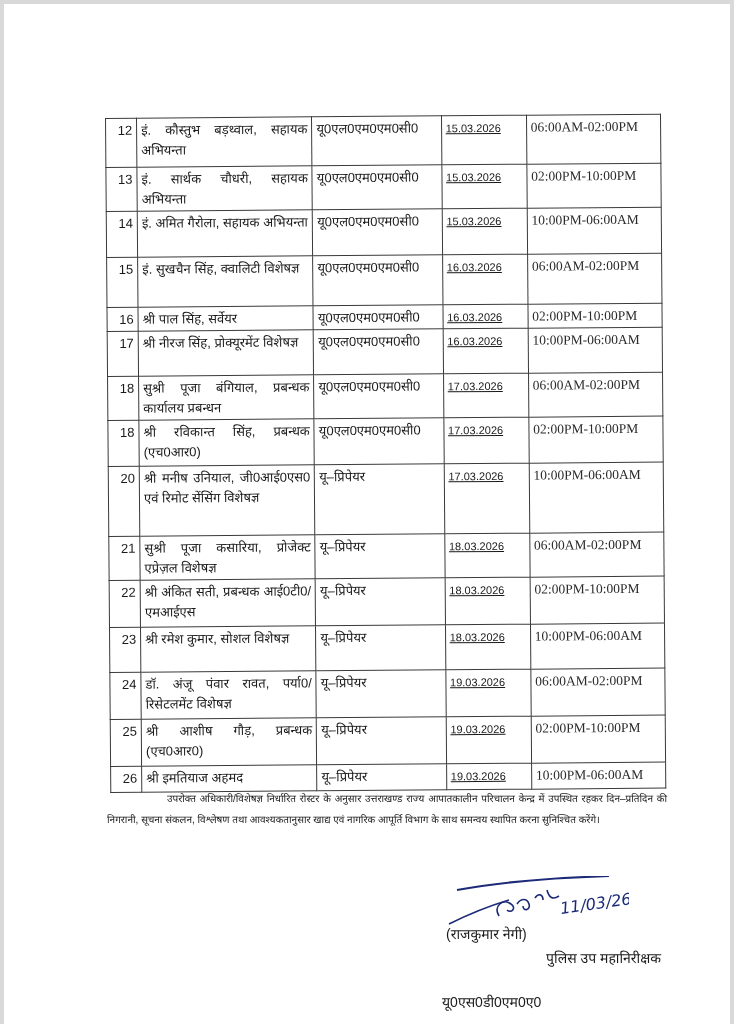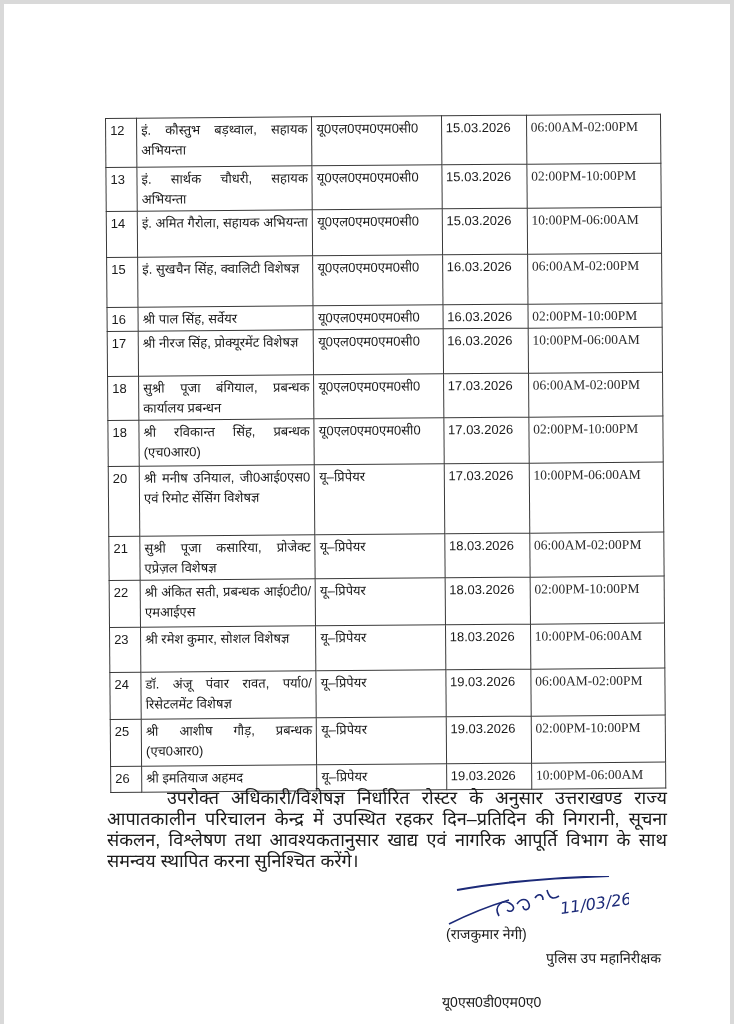--- a/index.html
+++ b/index.html
@@ -22,28 +22,28 @@
     font-size: 13px;
     transform: rotate(-0.45deg);
     transform-origin: left top;
   }
   .roster td {
     border: 1px solid #3a3a3a;
     vertical-align: top;
     padding: 2px 4px 1px 4px;
     line-height: 20px;
   }
-  .c-no { width: 22px; padding-right: 6px; font-size: 13px; }
+  .c-no { width: 22px; text-align: right; padding-right: 6px; font-size: 13px; }
   .c-name { width: 166px; text-align: justify; text-align-last: left; }
   .c-org { width: 120px; white-space: nowrap; }
-  .c-date { width: 76px; white-space: nowrap; padding-top: 6px; font-size: 13px; }
+  .c-date { width: 76px; white-space: nowrap; padding-top: 6px; font-size: 11px; text-decoration: underline; }
   .c-shift { width: 125px; white-space: nowrap; font-family: "Liberation Serif", serif; font-size: 13.5px; color: #2b2b2b; }
   .body-text {
     position: absolute; left: 103px; top: 784px; width: 560px;
-    font-size: 18px; line-height: 21px; text-align: justify;
+    font-size: 10px; line-height: 21px; text-align: justify;
   }
   .body-text .indent { display: inline-block; width: 60px; }
   .order-line {
     position: absolute; left: 185px; top: 876px;
     font-size: 14px;
   }
   .sig-name { position: absolute; left: 442px; top: 920px; font-size: 14px; }
   .sig-desig { position: absolute; left: 0; width: 613px; text-align: right; font-size: 14px; }
   .sig-desig.d1 { top: 944px; padding-left: 44px; }
   .sig-desig.d2 { top: 966px; }

